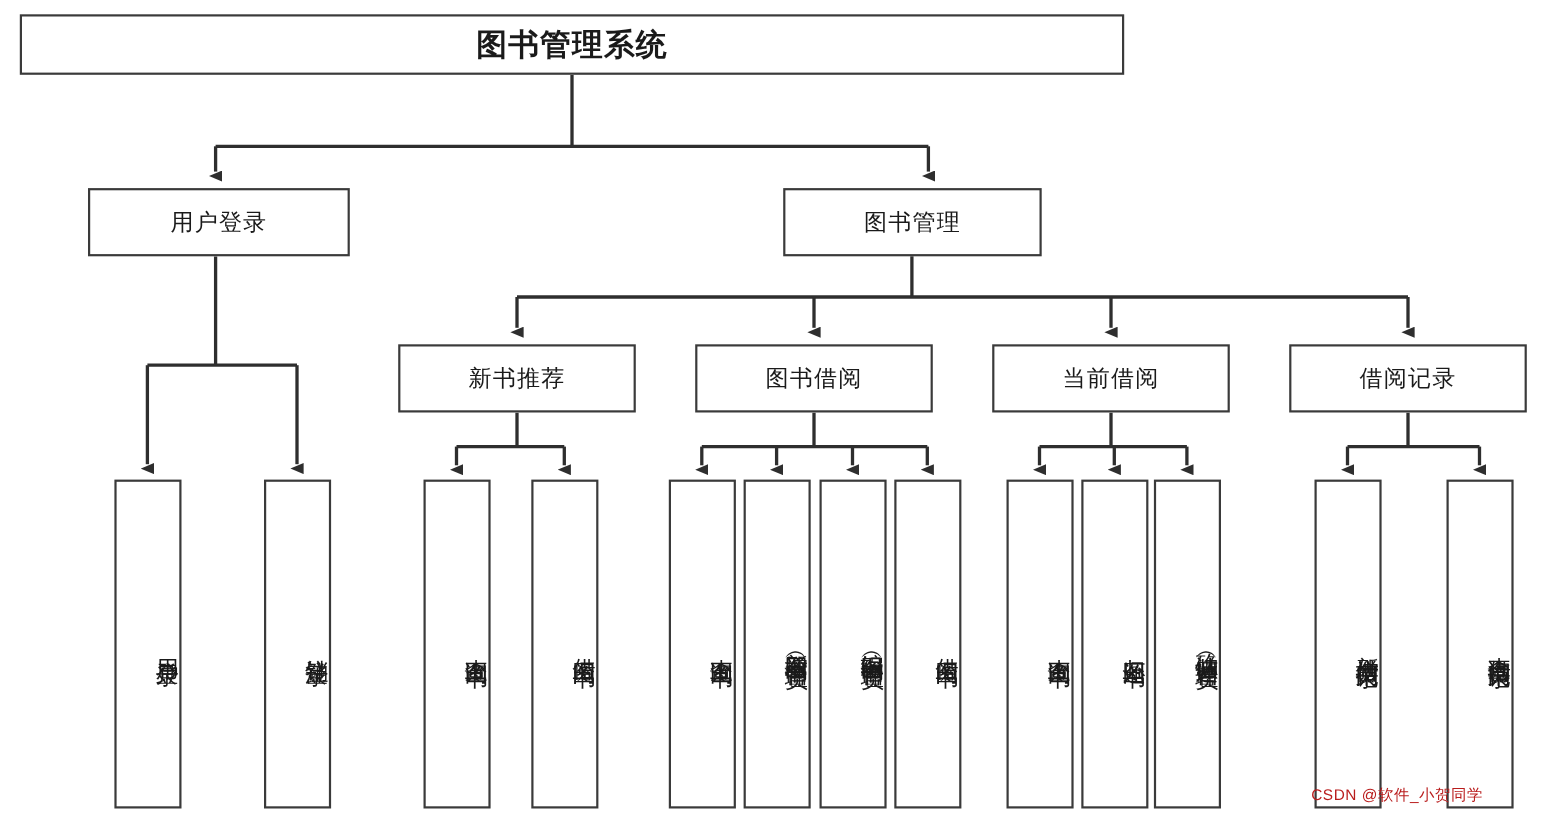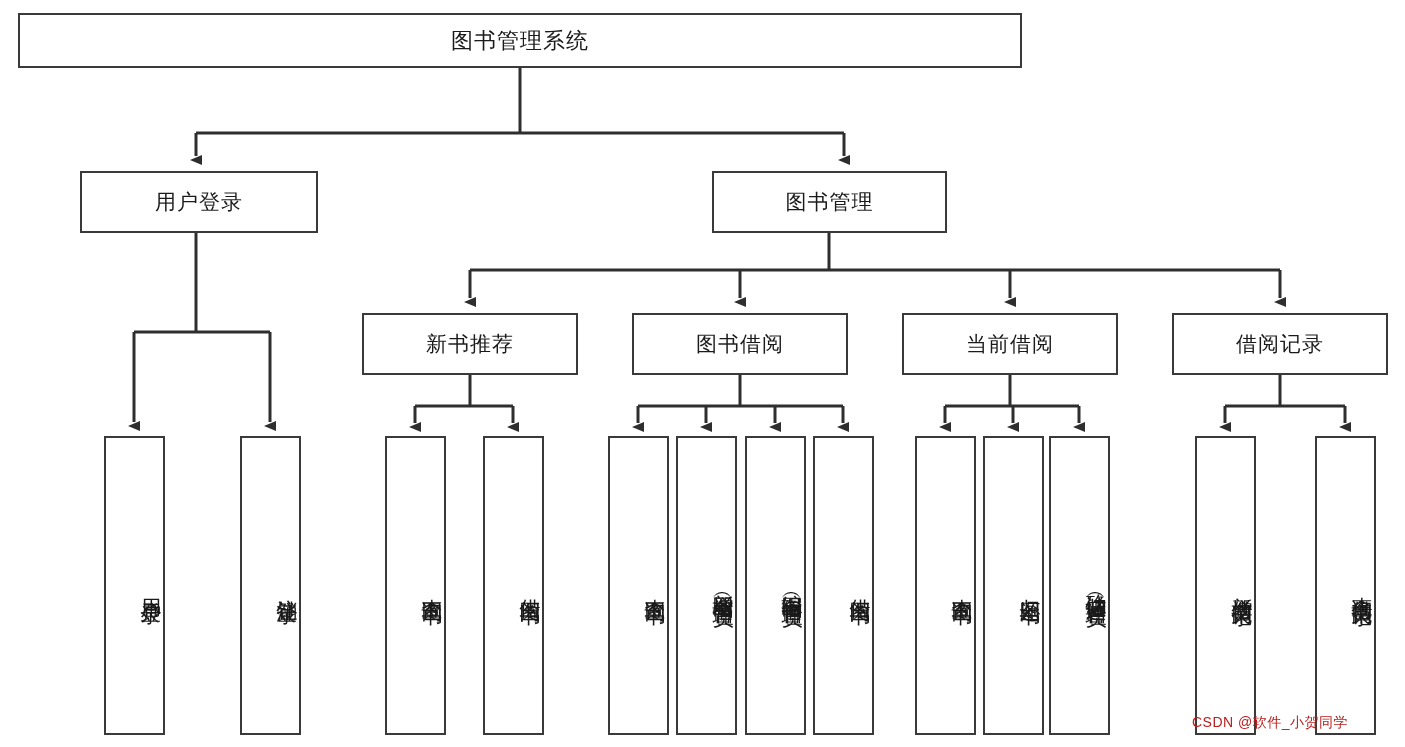--- a/index.html
+++ b/index.html
@@ -51,21 +51,22 @@
     justify-content: center;
   }
   .node.vert .label {
     writing-mode: vertical-rl;
     text-orientation: upright;
     white-space: normal;
     text-align: center;
     max-height: 100%;
   }
   .node.root {
-    font-size: 22px;
+    font-size: 28px;
+    font-weight: bold;
   }
   .watermark {
     position: absolute;
     font-size: 14px;
     color: #b91c1c;
     white-space: nowrap;
     letter-spacing: 0.5px;
   }
 </style>
 </head>

